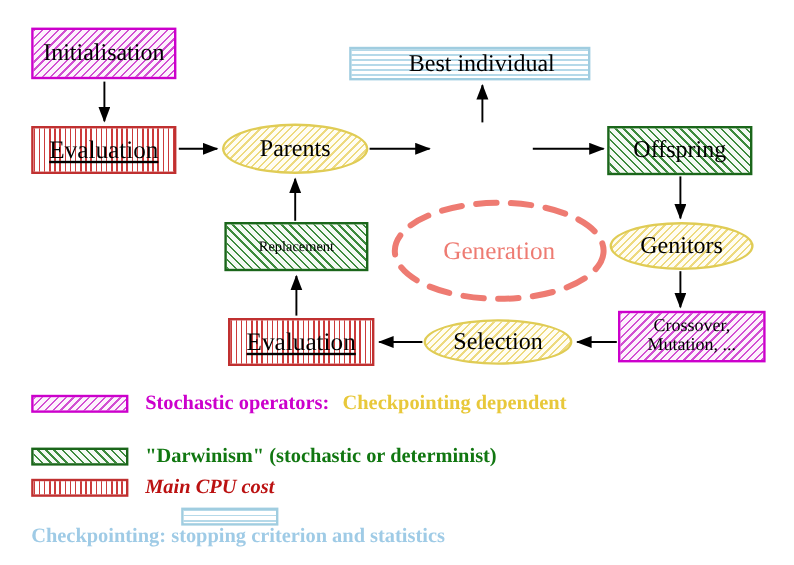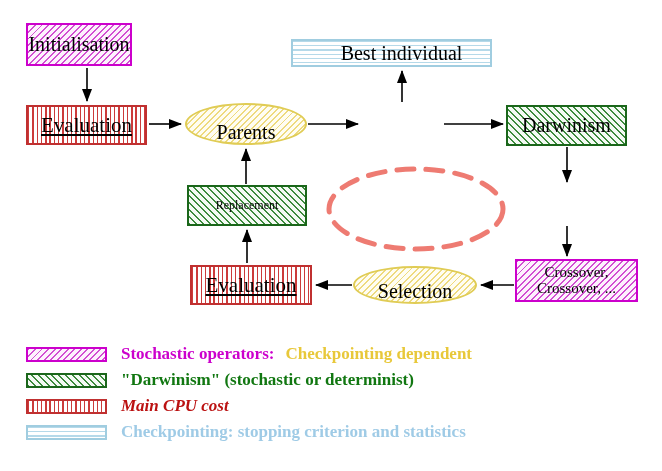--- a/index.html
+++ b/index.html
@@ -27,45 +27,44 @@
     text-decoration:underline;
   }
   .stripe-cyan{
     background:repeating-linear-gradient(180deg,#b5d9e9 0 1.2px,#ffffff 1.2px 4.2px);
     border:2px solid #a0cde0;
     padding-left:20px;
   }
   .hatch-yellow{
     background:repeating-linear-gradient(135deg,#eeda7e 0 1.4px,#fffdf2 1.4px 4.4px);
     border:2px solid #e0cc55;
-    align-items:flex-end;
   }
   .ellipse{border-radius:50%;}
   .rounded{border-radius:12px;}
 
   
-  .n-init{left:26px;top:23px;width:106px;height:43px;}
+  .n-init{left:26px;top:23px;width:121px;height:43px;}
   .n-best{left:291px;top:39px;width:201px;height:28px;}
   .n-eval-top{left:26px;top:105px;width:121px;height:40px;font-size:21px;}
   .n-parents{left:185px;top:103px;width:122px;height:42px;}
   .n-stop{left:361px;top:104px;width:82px;height:41px;}
   .n-selection{left:506px;top:105px;width:121px;height:41px;}
   .n-replacement{left:187px;top:185px;width:120px;height:41px;font-size:12px;}
   .n-genitors{left:508px;top:185px;width:120px;height:40px;}
   .n-crossover{left:515px;top:259px;width:123px;height:43px;font-size:15px;flex-direction:column;}
   .n-eval-bot{left:190px;top:265px;width:122px;height:40px;font-size:21px;}
   .n-offspring{left:353px;top:266px;width:124px;height:38px;}
   .n-generation{
     left:326px;top:168px;width:180px;height:83px;
     color:#ee7b72;font-size:21px;background:transparent;border:none;
   }
 
   
   .legend-row{position:absolute;left:26px;display:flex;align-items:center;height:18px;}
-  .lr-1{top:345px;align-items:center;} .lr-2{top:371px;} .lr-3{top:397px;} .lr-4{top:423px;}
+  .lr-1{top:327px;align-items:center;} .lr-2{top:371px;} .lr-3{top:397px;} .lr-4{top:423px;flex-direction:column;}
   .swatch{width:81px;height:15px;box-sizing:border-box;margin-right:14px;flex:0 0 auto;}
   .legend-text{font-size:17px;font-weight:bold;white-space:nowrap;line-height:18px;}
   .t-magenta{color:#cc00cc;}
   .t-yellow{color:#e8c83a;margin-left:11px;}
   .t-green{color:#117711;}
   .t-red{color:#bb1111;font-style:italic;}
   .t-blue{color:#9fcbe6;}
 </style>
 </head>
 <body>
@@ -103,32 +102,38 @@
   <div class="node stripe-red n-eval-top">
     <span>Evaluation</span>
   </div>
 
   <div class="node hatch-yellow ellipse n-parents">
     <span>Parents</span>
   </div>
 
 
   <div class="node hatch-green n-selection">
-    <span>Darwinism</span>
+    <span>Offspring</span>
   </div>
 
   <div class="node hatch-green n-replacement">
     <span>Replacement</span>
   </div>
 
+  <div class="node n-generation">
+    <span>Generation</span>
+  </div>
 
+  <div class="node hatch-yellow ellipse n-genitors">
+    <span>Genitors</span>
+  </div>
 
   <div class="node hatch-magenta n-crossover">
     <span>Crossover,</span>
-    <span>Crossover, ...</span>
+    <span>Mutation, ...</span>
   </div>
 
   <div class="node stripe-red n-eval-bot">
     <span>Evaluation</span>
   </div>
 
   <div class="node hatch-yellow ellipse n-offspring">
     <span>Selection</span>
   </div>
 

